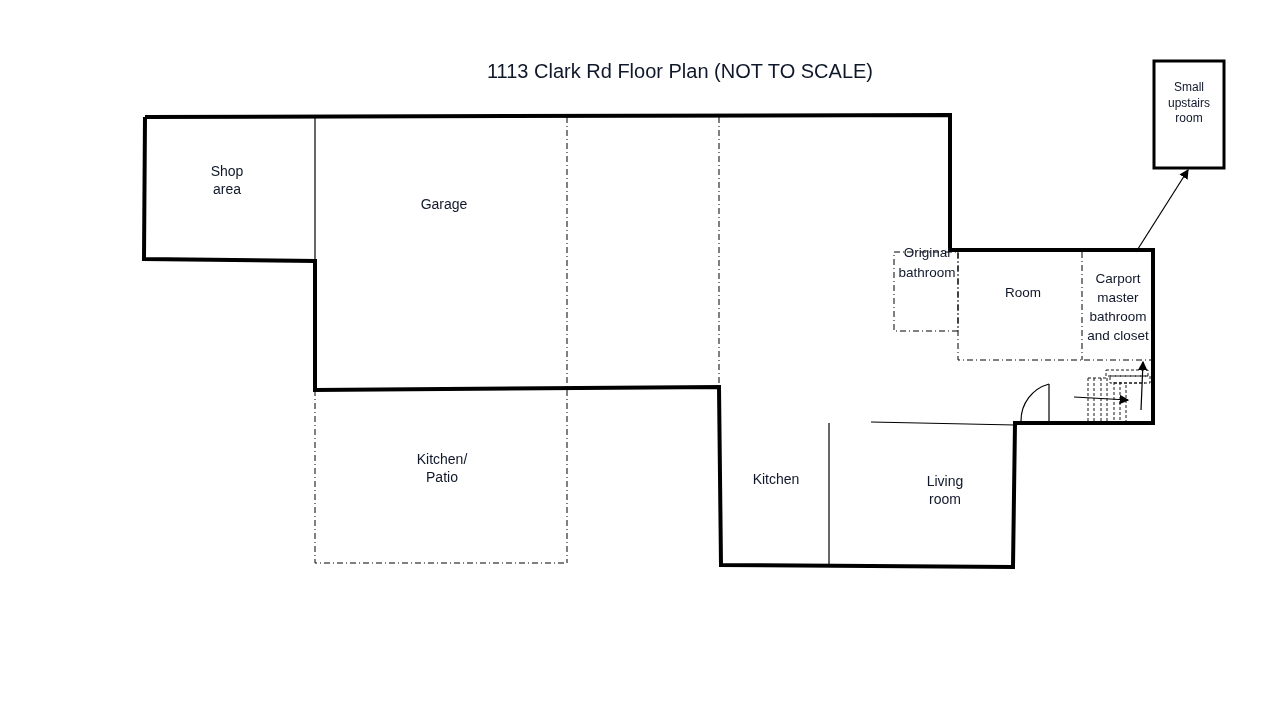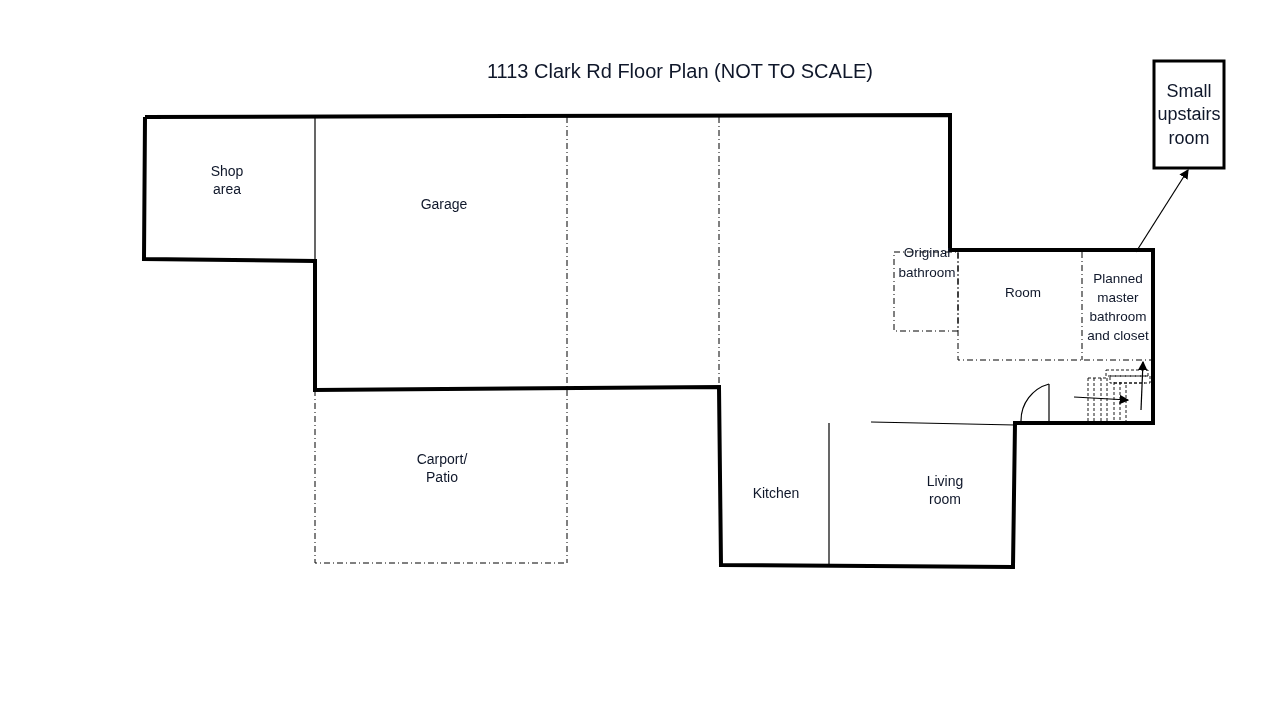--- a/index.html
+++ b/index.html
@@ -63,27 +63,27 @@
   <line x1="1141" y1="410" x2="1143" y2="362" stroke="#000" stroke-width="1.2" marker-end="url(#ah)"></line>
 
   <line x1="1136" y1="252" x2="1188" y2="170" stroke="#000" stroke-width="1.2" marker-end="url(#ah)"></line>
 </svg>
 
 <div class="lbl title" style="left:420px; top:58px; width:520px;">1113 Clark Rd Floor Plan (NOT TO SCALE)</div>
 
 <div class="lbl big" style="left:167px; top:162px; width:120px;">Shop
 area</div>
 <div class="lbl big" style="left:384px; top:195px; width:120px;">Garage</div>
-<div class="lbl big" style="left:382px; top:450px; width:120px;">Carport/
+<div class="lbl big" style="left:382px; top:450px; width:120px;">Kitchen/
 Patio</div>
-<div class="lbl big" style="left:726px; top:470px; width:100px;margin-top:14px;">Kitchen</div>
+<div class="lbl big" style="left:726px; top:470px; width:100px;">Kitchen</div>
 <div class="lbl big" style="left:895px; top:472px; width:100px;">Living
 room</div>
 <div class="lbl small" style="left:890px; top:243px; width:74px;">Original
 bathroom</div>
 <div class="lbl small" style="left:983px; top:283px; width:80px;">Room</div>
-<div class="lbl small" style="left:1080px; top:269px; width:76px; line-height:1.42;">Planned
+<div class="lbl small" style="left:1080px; top:269px; width:76px; line-height:1.42;">Carport
 master
 bathroom
 and closet</div>
-<div class="lbl" style="left:1154px; top:80px; width:70px; font-size:18px;">Small
+<div class="lbl" style="left:1154px; top:80px; width:70px; font-size:12px;">Small
 upstairs
 room</div>
 
 </body></html>

